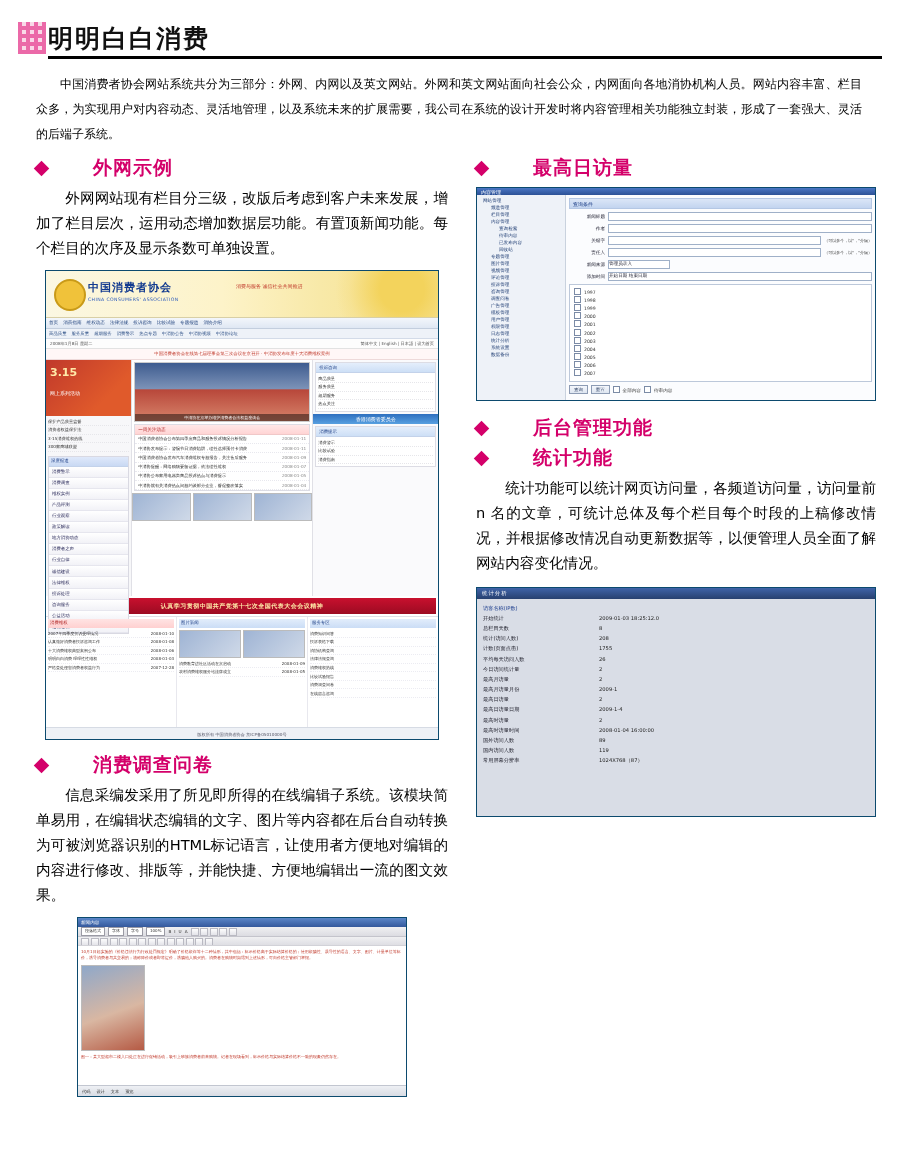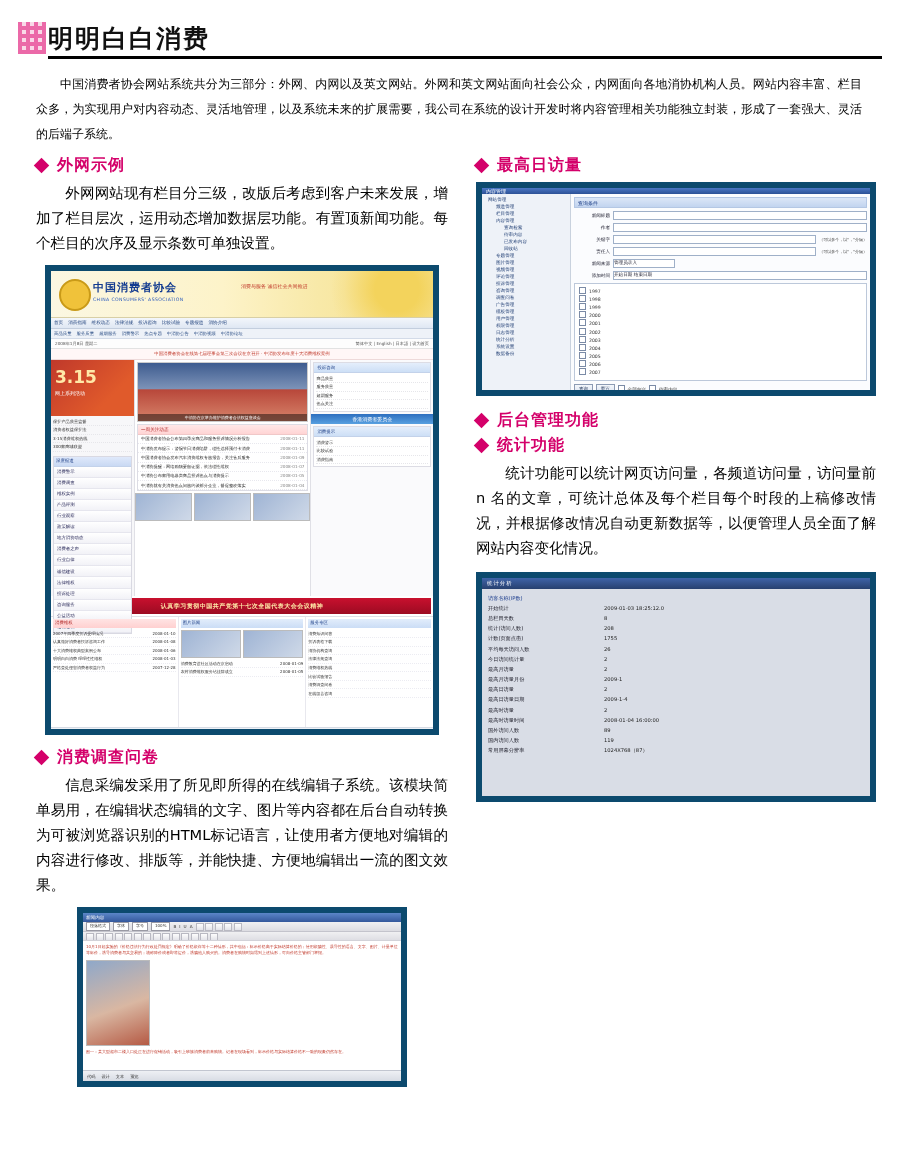--- a/index.html
+++ b/index.html
@@ -97,45 +97,46 @@
   }
   .diamond {
     width: 11px;
     height: 11px;
     background: #d4006a;
     transform: rotate(45deg);
     margin-right: 10px;
     flex: 0 0 auto;
   }
   .sec-title {
-    font-size: 16px;
+    font-size: 19px;
     font-weight: bold;
     color: #d4006a;
     letter-spacing: 1px;
+    margin-left: 36px;
   }
   .para {
     font-size: 14.6px;
     line-height: 25px;
     text-align: justify;
     text-indent: 2em;
     color: #000;
     margin: 2px 0 10px 0;
   }
   .caption {
     text-align: center;
     font-size: 15px;
     font-weight: bold;
     color: #0b2f8a;
     margin: 10px 0 6px 0;
     letter-spacing: 1px;
   }
 
   
   .fig {
-    border: 6px solid #0c4a6e;
+    border: 1px solid #0c4a6e;
     background: #fff;
     box-sizing: border-box;
     overflow: hidden;
     position: relative;
   }
 
   
   #fig-home {
     width: 394px;
     height: 470px;
@@ -251,21 +252,21 @@
   }
   .hp-315 {
     height: 56px;
     background: linear-gradient(135deg, #c0392b, #e05a2b 70%);
     color: #fff;
     position: relative;
   }
   .hp-315 .big {
     position: absolute;
     left: 4px; top: 6px;
-    font-size: 17px;
+    font-size: 11px;
     font-weight: bold;
     color: #ffe9a8;
   }
   .hp-315 .sm {
     position: absolute;
     left: 4px; top: 30px;
     font-size: 5px;
     color: #fff;
   }
   .hp-list {

